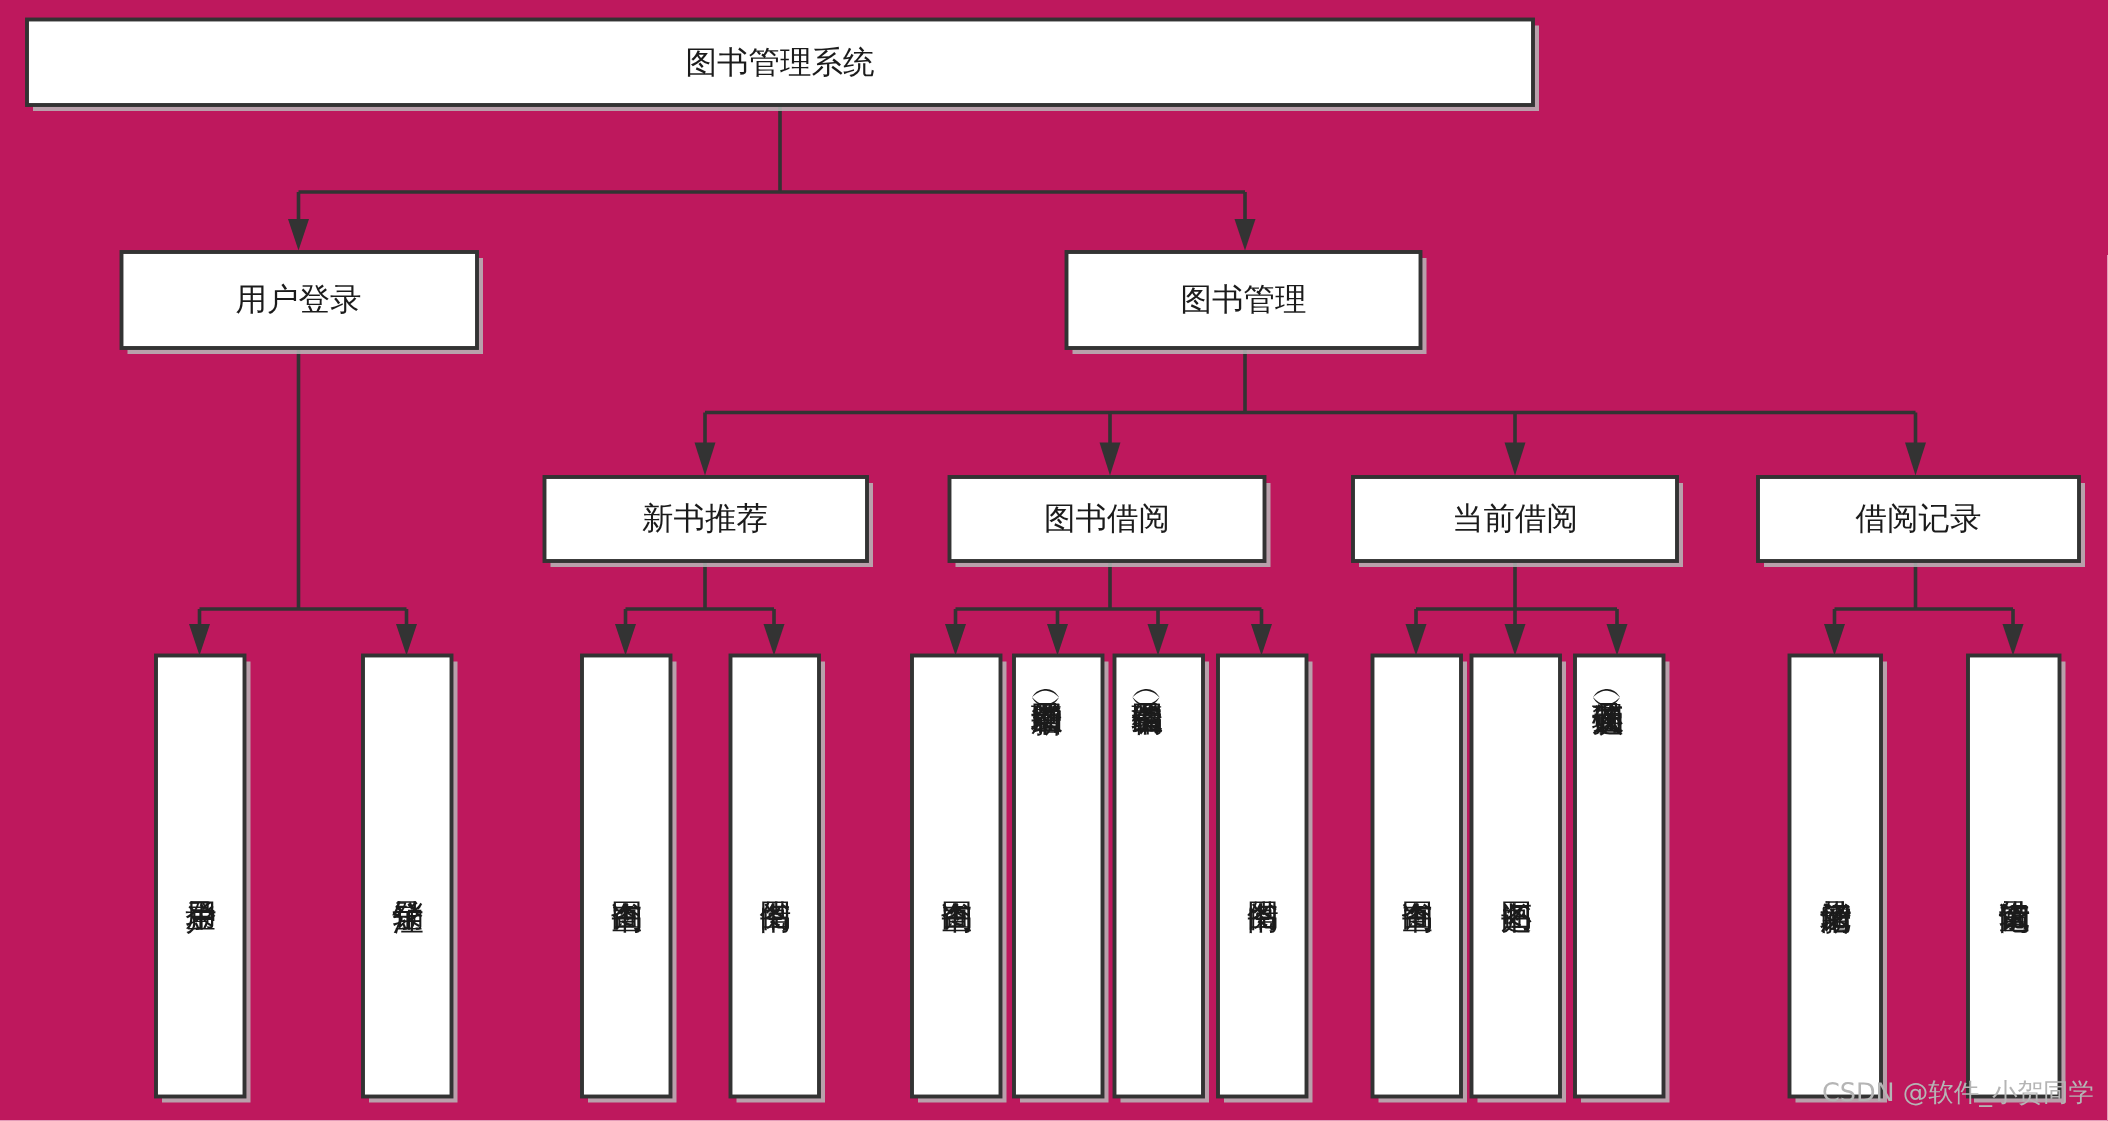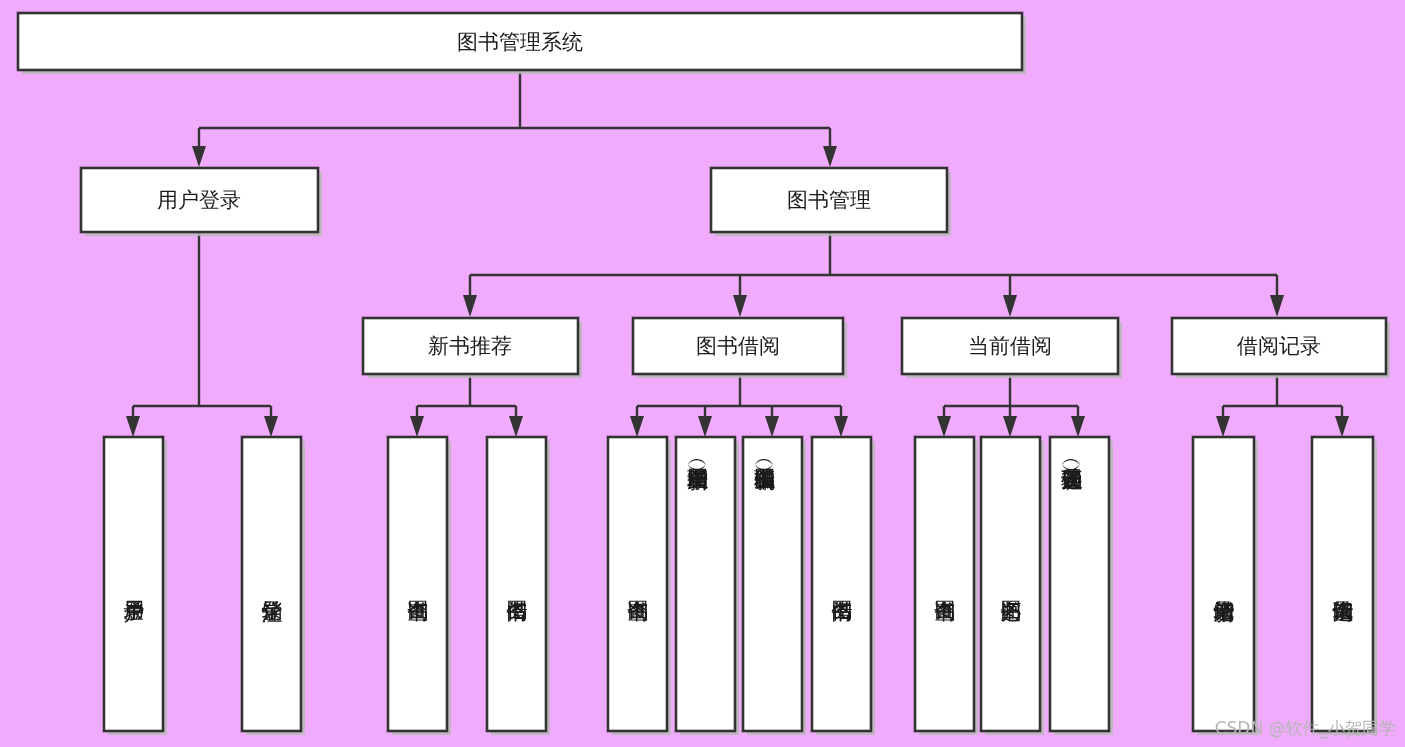--- a/index.html
+++ b/index.html
@@ -10,21 +10,21 @@
   body {
     width: 1405px;
     height: 747px;
     overflow: hidden;
     font-family: "DejaVu Sans", "Liberation Sans", sans-serif;
   }
   #diagram-root {
     position: relative;
     width: 1405px;
     height: 747px;
-    background: #f0abfc;
+    background: #be185d;
   }
   svg.diagram-canvas {
     position: absolute;
     top: 0;
     left: 0;
     width: 1405px;
     height: 747px;
     display: block;
   }
   .node-box {

